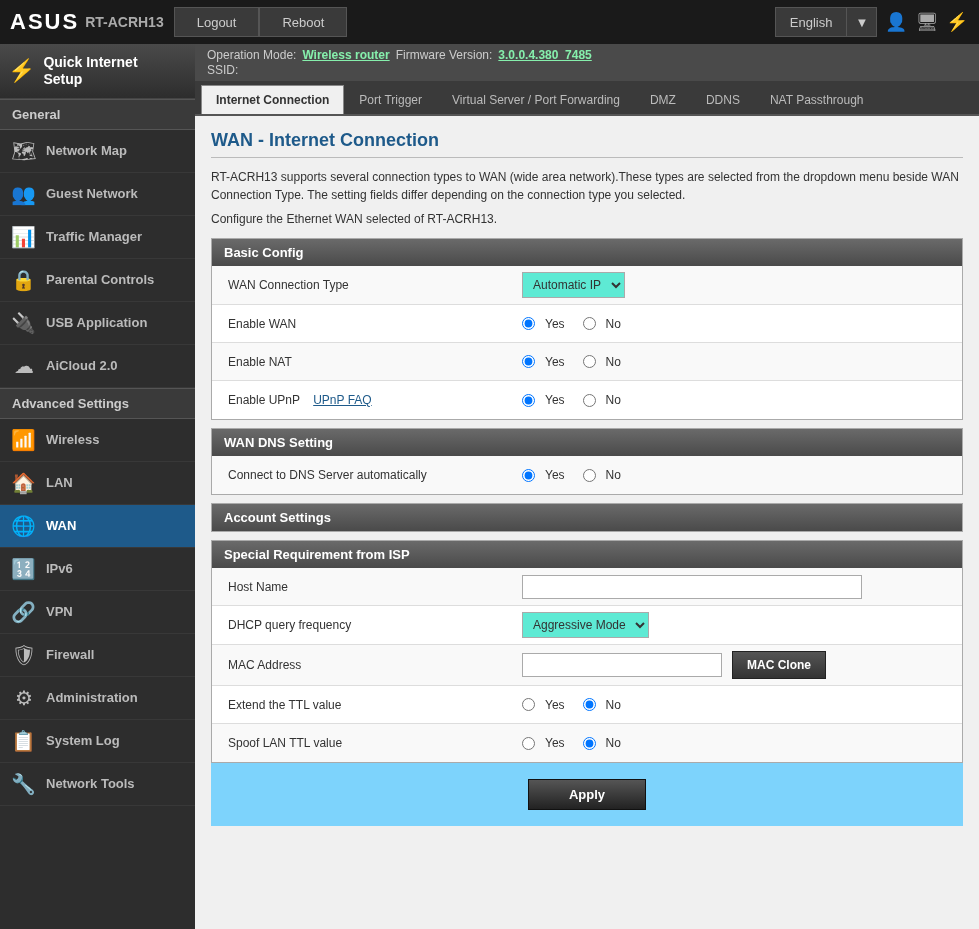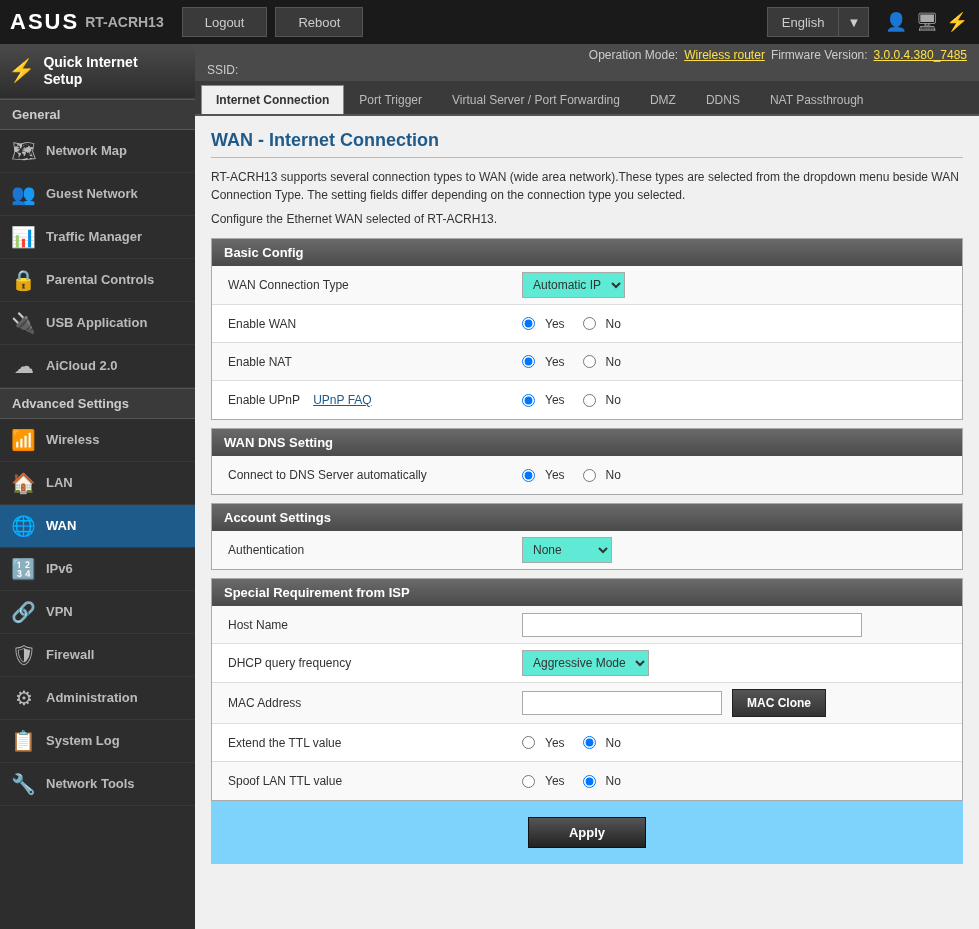--- a/index.html
+++ b/index.html
@@ -1,20 +1,20 @@
 <!DOCTYPE html>
 <html><head>
   <meta charset="utf-8">
   <style>
     * { box-sizing: border-box; margin: 0; padding: 0; }
     body { font-family: Arial, sans-serif; font-size: 13px; background: #1a1a1a; color: #ccc; width: 979px; height: 929px; overflow: hidden; }
 
     
     #topbar {
-      display: flex; align-items: center; background: #1a1a1a; height: 44px; padding: 0 10px; gap: 8px;
+      display: flex; align-items: center; background: #1a1a1a; height: 44px; padding: 0 10px; gap: 0;
     }
     #logo { display: flex; align-items: center; gap: 6px; color: #fff; font-weight: bold; font-size: 15px; margin-right: 10px; }
     .top-btn {
       background: #3a3a3a; border: 1px solid #555; color: #ccc; padding: 5px 22px; cursor: pointer; font-size: 13px; height: 30px;
     }
     #lang-selector { margin-left: auto; display: flex; align-items: center; background: #3a3a3a; border: 1px solid #555; color: #ccc; height: 30px; }
     #lang-selector span { padding: 0 14px; }
     #lang-arrow { padding: 0 8px; border-left: 1px solid #555; height: 100%; display: flex; align-items: center; cursor: pointer; }
     #top-icons { display: flex; gap: 8px; align-items: center; margin-left: 8px; }
     .top-icon { color: #aaa; font-size: 18px; cursor: pointer; }
@@ -40,22 +40,22 @@
     .sidebar-item-icon { font-size: 20px; width: 28px; text-align: center; flex-shrink: 0; }
     .sidebar-item-label { font-size: 13px; font-weight: bold; }
 
     
     #content { flex: 1; background: #f0f0f0; display: flex; flex-direction: column; overflow: hidden; }
 
     
     #infobar {
       background: #4a4a4a; color: #ccc; font-size: 12px; padding: 4px 12px; display: flex; flex-direction: column; gap: 1px;
     }
-    #infobar .line1 { display: flex; gap: 6px; align-items: center; justify-content: flex-end; }
-    #infobar .wireless-link { color: #fde047; text-decoration: underline; font-weight: normal; }
+    #infobar .line1 { display: flex; gap: 6px; align-items: center; }
+    #infobar .wireless-link { color: #86efac; text-decoration: underline; font-weight: bold; }
 
     
     #tabs { display: flex; background: #3a3a3a; border-bottom: 2px solid #555; padding: 0 6px; flex-wrap: nowrap; overflow-x: auto; }
     .tab {
       padding: 7px 14px; cursor: pointer; color: #bbb; font-size: 12px; border: 1px solid transparent; border-bottom: none; margin-top: 4px; white-space: nowrap;
     }
     .tab.active { background: #f0f0f0; color: #333; border-color: #888; border-bottom: none; font-weight: bold; }
 
     
     #page { flex: 1; background: #f0f0f0; overflow-y: auto; padding: 14px 16px; }
@@ -279,31 +279,20 @@
             <input type="radio" name="connect_dns" id="cdns_yes" checked="" style="">
             <label for="cdns_yes" class="radio-label">Yes</label>
             <input type="radio" name="connect_dns" id="cdns_no" style="">
             <label for="cdns_no" class="radio-label">No</label>
           </div>
         </div>
       </div>
 
       <div class="section" style="margin-top:8px;">
         <div class="section-header">Account Settings</div>
-        <div class="form-row">
-          <div class="form-label">Authentication</div>
-          <div class="form-value">
-            <select>
-              <option>None</option>
-              <option>PAP</option>
-              <option>CHAP</option>
-              <option>MS-CHAP</option>
-            </select>
-          </div>
-        </div>
       </div>
 
       <div class="section" style="margin-top:8px;">
         <div class="section-header">Special Requirement from ISP</div>
 
         <div class="form-row">
           <div class="form-label">Host Name</div>
           <div class="form-value">
             <input type="text" style="width: 340px;">
           </div>

